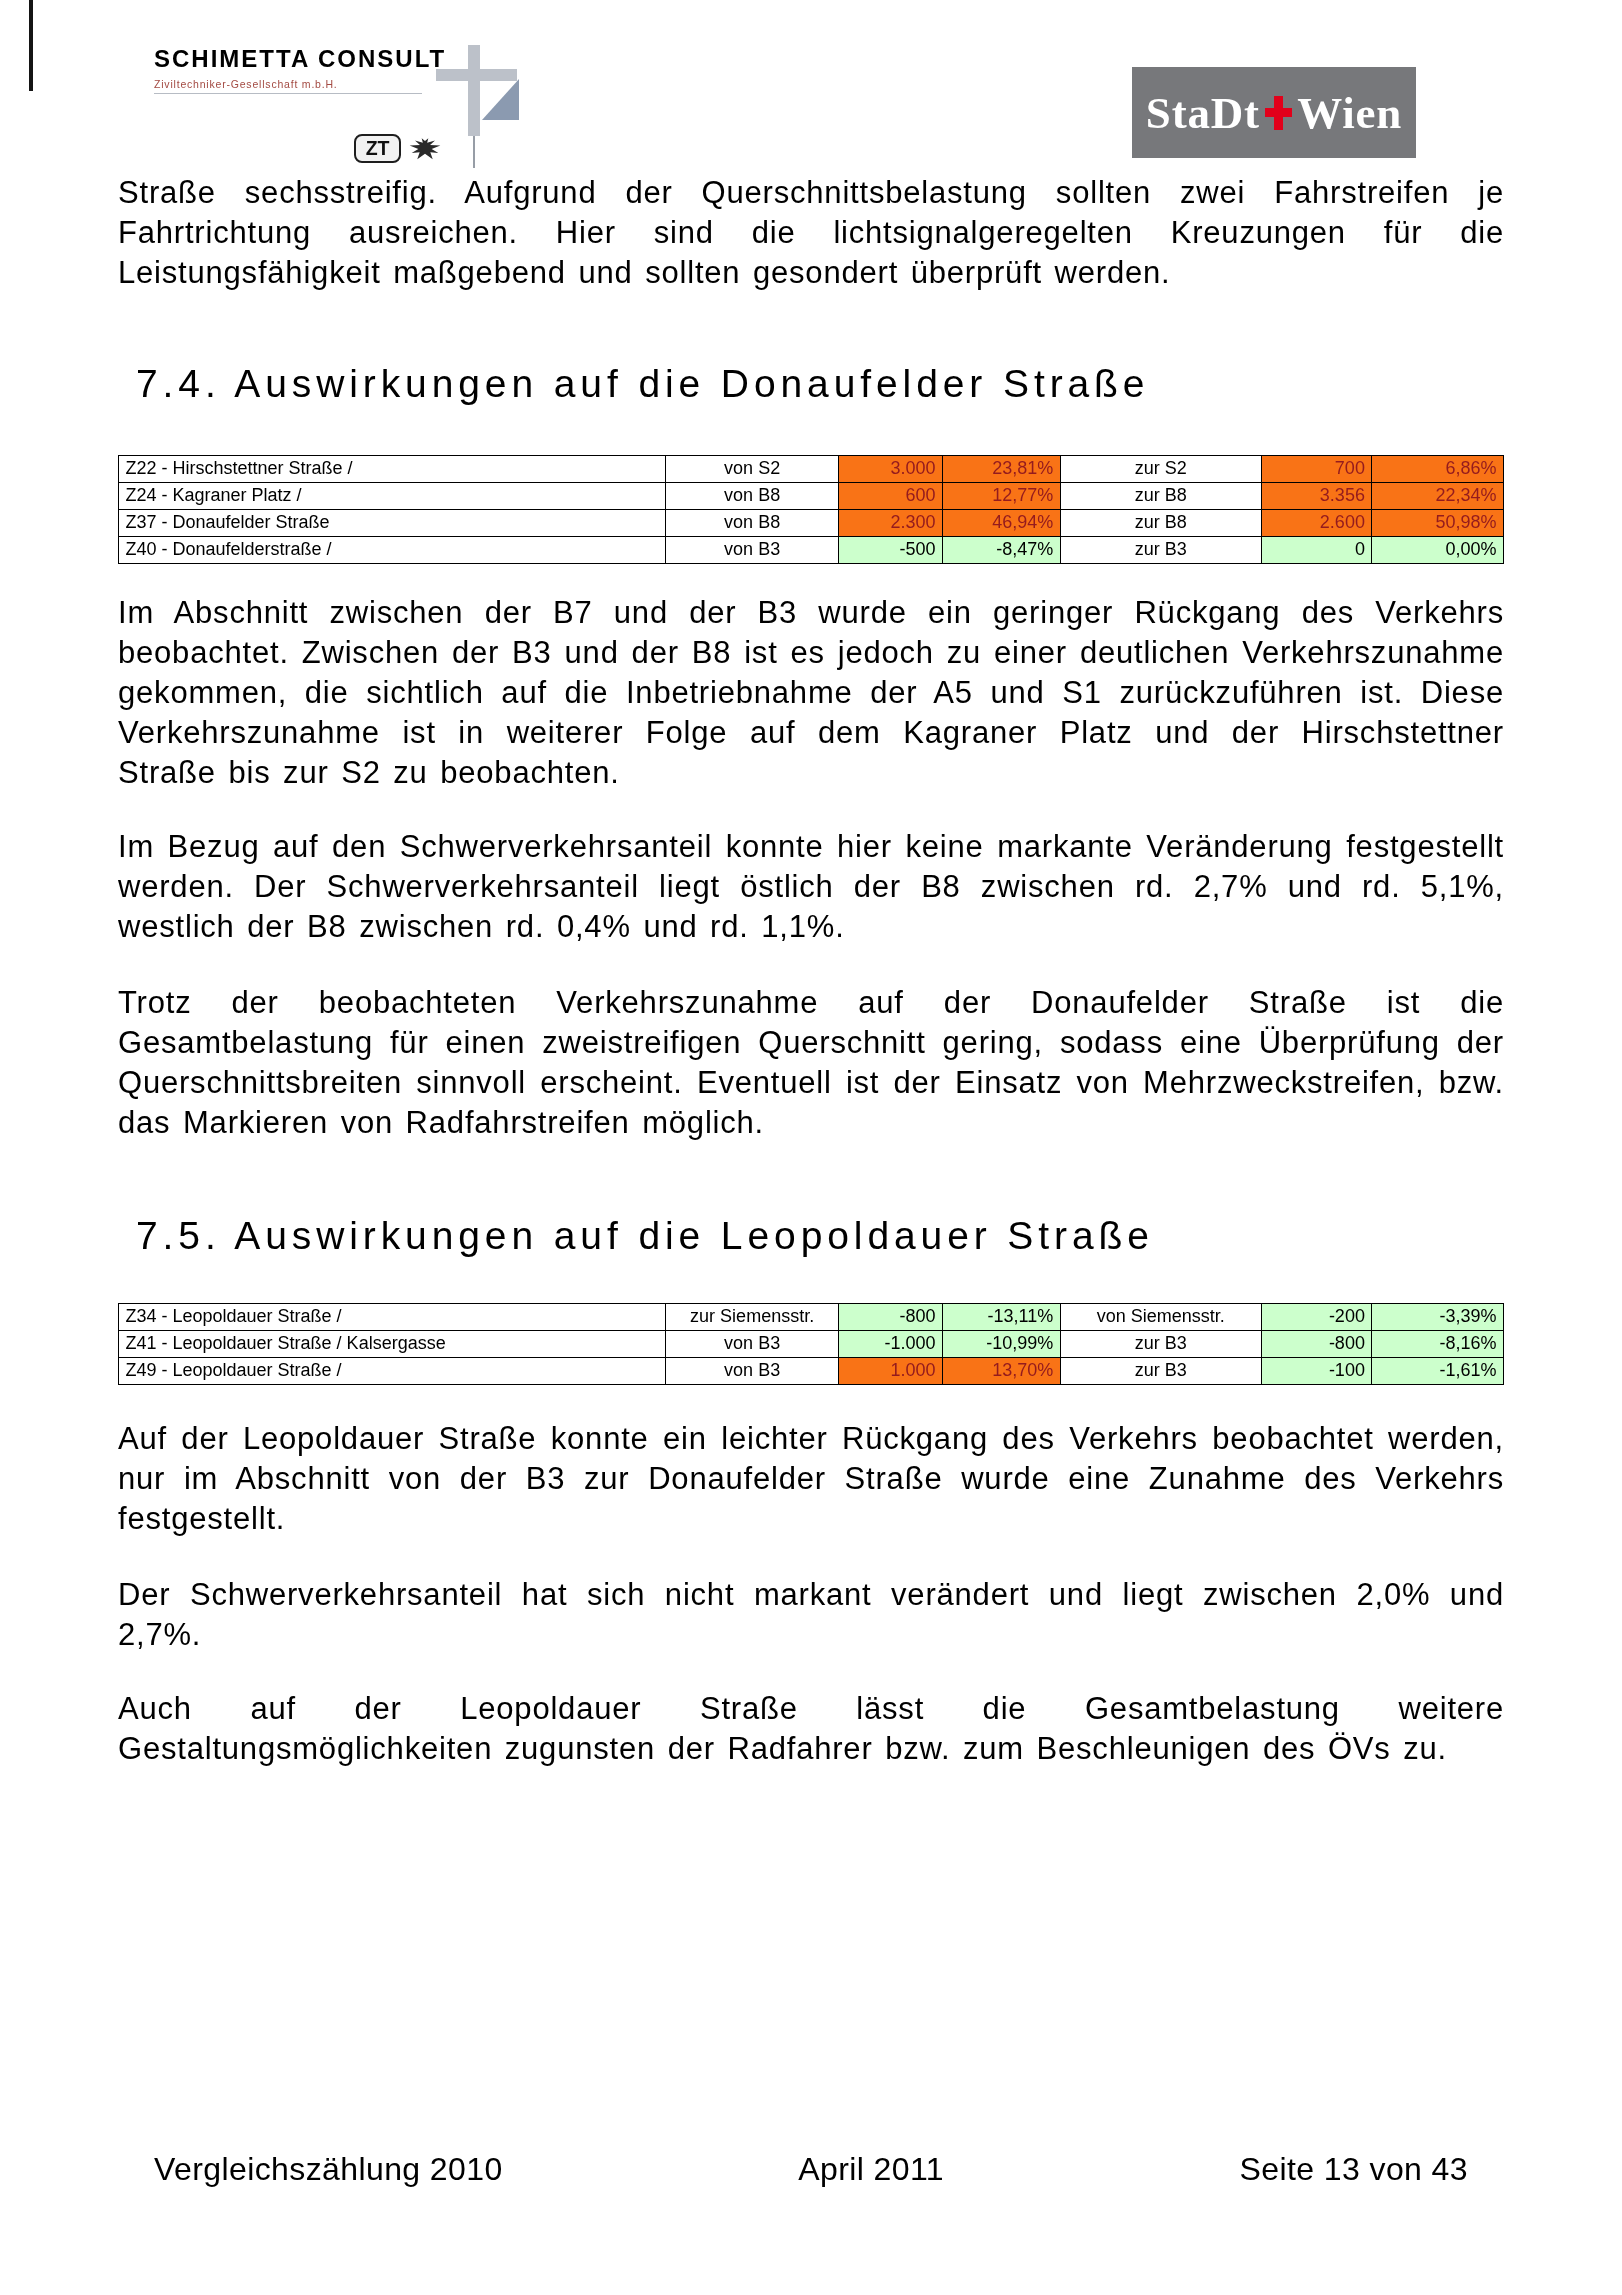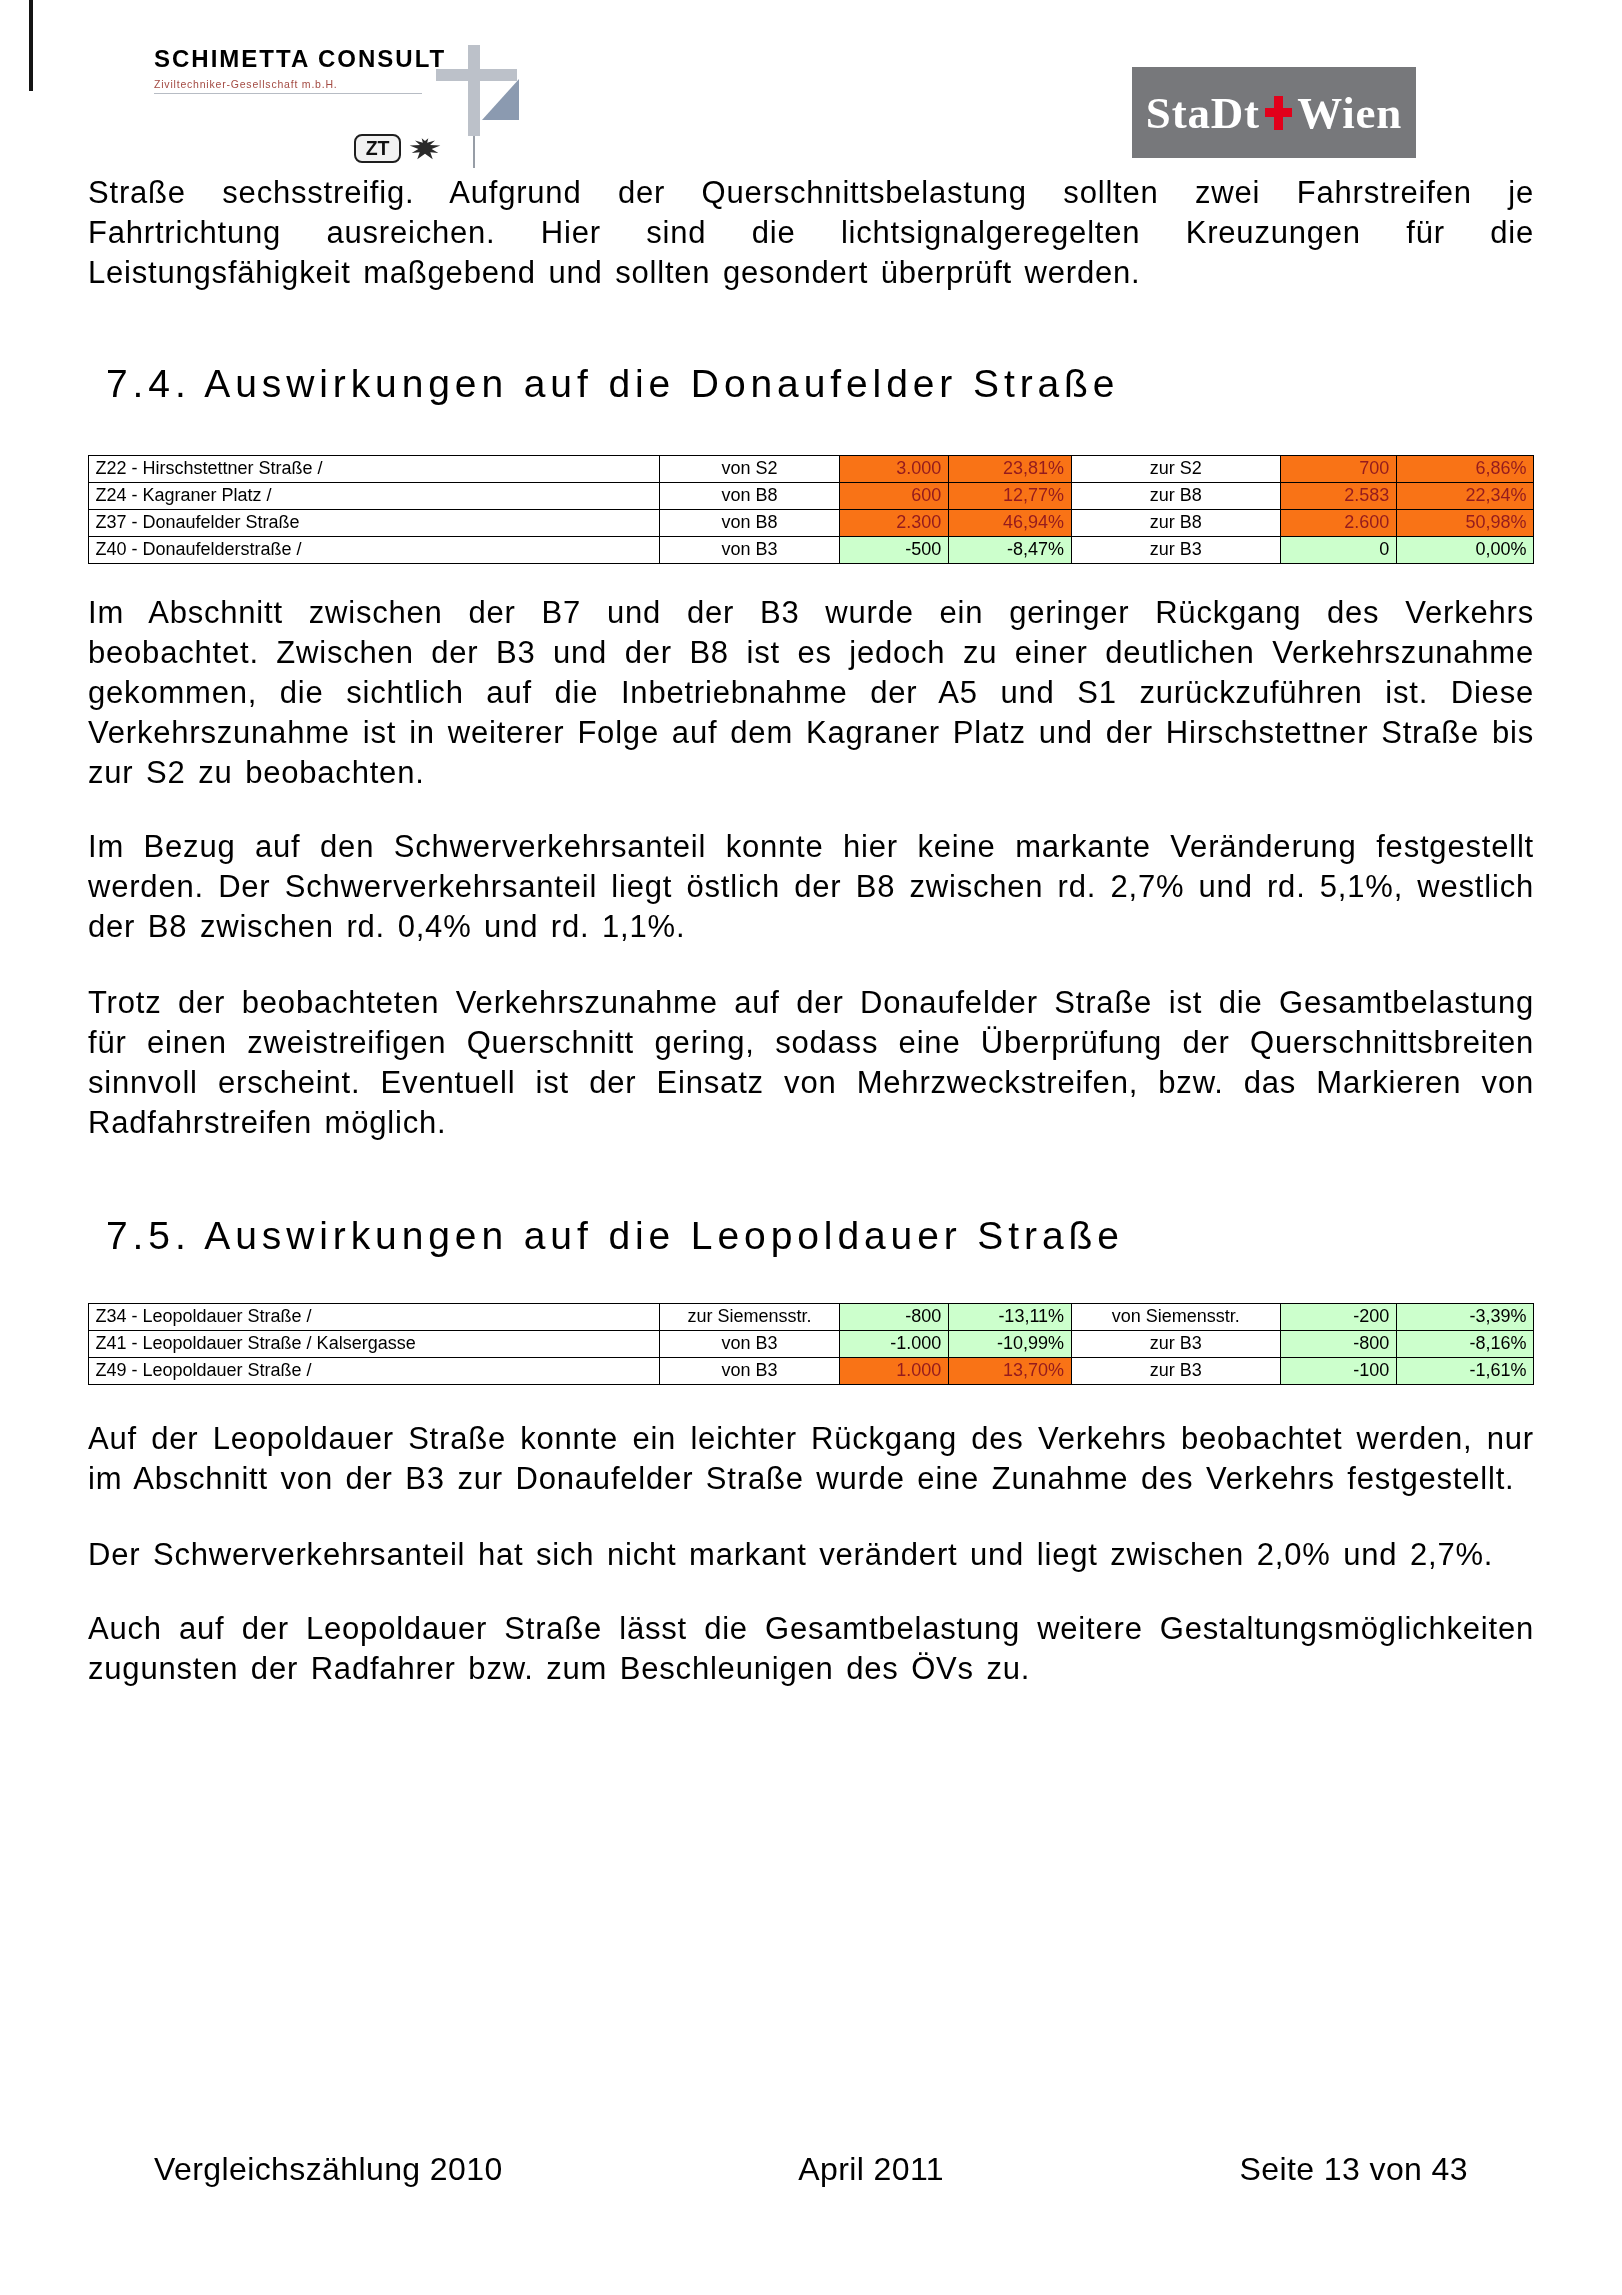--- a/index.html
+++ b/index.html
@@ -23,21 +23,21 @@
   .zt-badge{border:2.4px solid #1e1e1e;border-radius:8px;padding:0.8px 9.7px 1.6px 9.7px;font-weight:bold;font-size:19.5px;color:#111;background:#f2f2f2;}
   .eagle{width:32px;height:24px;}
 
   .stadtwien{position:absolute;left:1132px;top:67px;width:284px;height:91px;background:#77787b;display:flex;align-items:center;justify-content:center;}
   .sw-text{font-family:"Liberation Serif",serif;font-weight:bold;font-size:45px;color:#ffffff;letter-spacing:0.8px;display:flex;align-items:center;}
   .sw-cross{position:relative;display:inline-block;width:31px;height:39px;margin:0 3.2px;}
   .sw-cross::before{content:"";position:absolute;left:11.4px;top:3.2px;width:9px;height:34px;background:#e2001a;}
   .sw-cross::after{content:"";position:absolute;left:2.4px;top:15.4px;width:27px;height:9px;background:#e2001a;}
 
   
-  .content{padding:0 88px;}
+  .content{padding:0 118px;}
   p.body{margin:0;font-size:31px;line-height:40px;text-align:justify;letter-spacing:0.8px;word-spacing:3.2px;}
   p.intro{margin-top:6.5px;}
   h2.sec{margin:0;font-weight:400;font-size:39px;letter-spacing:4.9px;padding-left:18px;white-space:nowrap;}
   h2.sec74{margin-top:69px;}
   h2.sec75{margin-top:71px;}
 
   
   table.z{width:100%;border-collapse:collapse;font-size:18px;table-layout:fixed;}
   table.z td{border:1.6px solid #000;height:27px;padding:0 6.5px;overflow:hidden;white-space:nowrap;box-sizing:border-box;}
   td.c-label{text-align:left;}
@@ -114,21 +114,21 @@
           <td class="c-dir">zur S2</td>
           <td class="c-num" data-trend="increase">700</td>
           <td class="c-num" data-trend="increase">6,86%</td>
         </tr>
         <tr>
           <td class="c-label">Z24 - Kagraner Platz /</td>
           <td class="c-dir">von B8</td>
           <td class="c-num" data-trend="increase">600</td>
           <td class="c-num" data-trend="increase">12,77%</td>
           <td class="c-dir">zur B8</td>
-          <td class="c-num" data-trend="increase">2.583</td>
+          <td class="c-num" data-trend="increase">3.356</td>
           <td class="c-num" data-trend="increase">22,34%</td>
         </tr>
         <tr>
           <td class="c-label">Z37 - Donaufelder Straße</td>
           <td class="c-dir">von B8</td>
           <td class="c-num" data-trend="increase">2.300</td>
           <td class="c-num" data-trend="increase">46,94%</td>
           <td class="c-dir">zur B8</td>
           <td class="c-num" data-trend="increase">2.600</td>
           <td class="c-num" data-trend="increase">50,98%</td>

